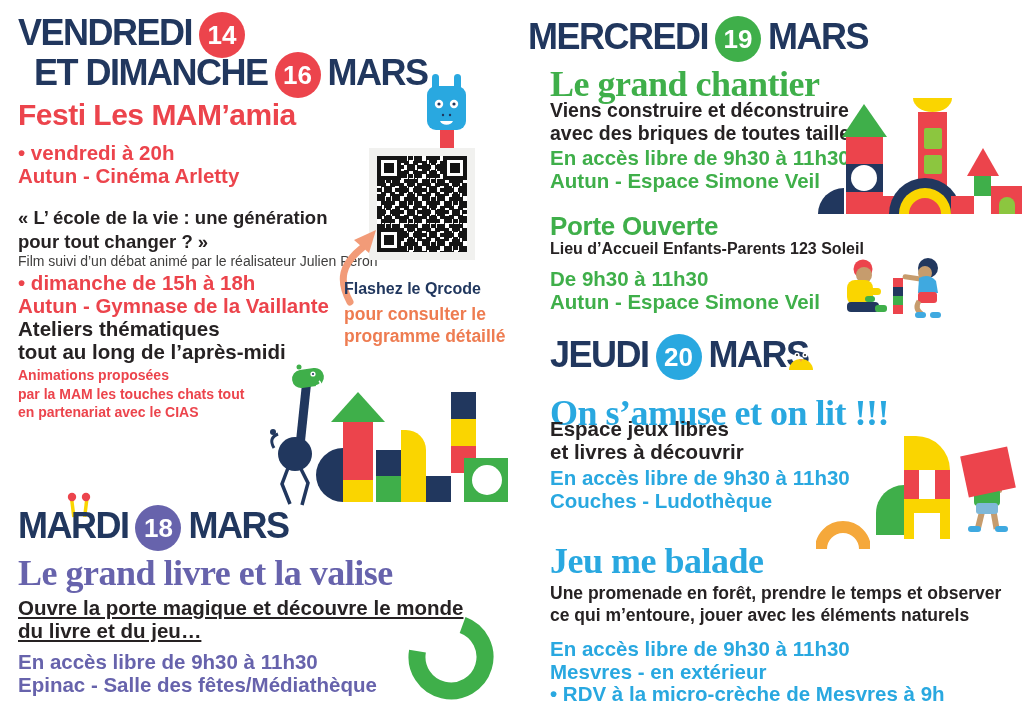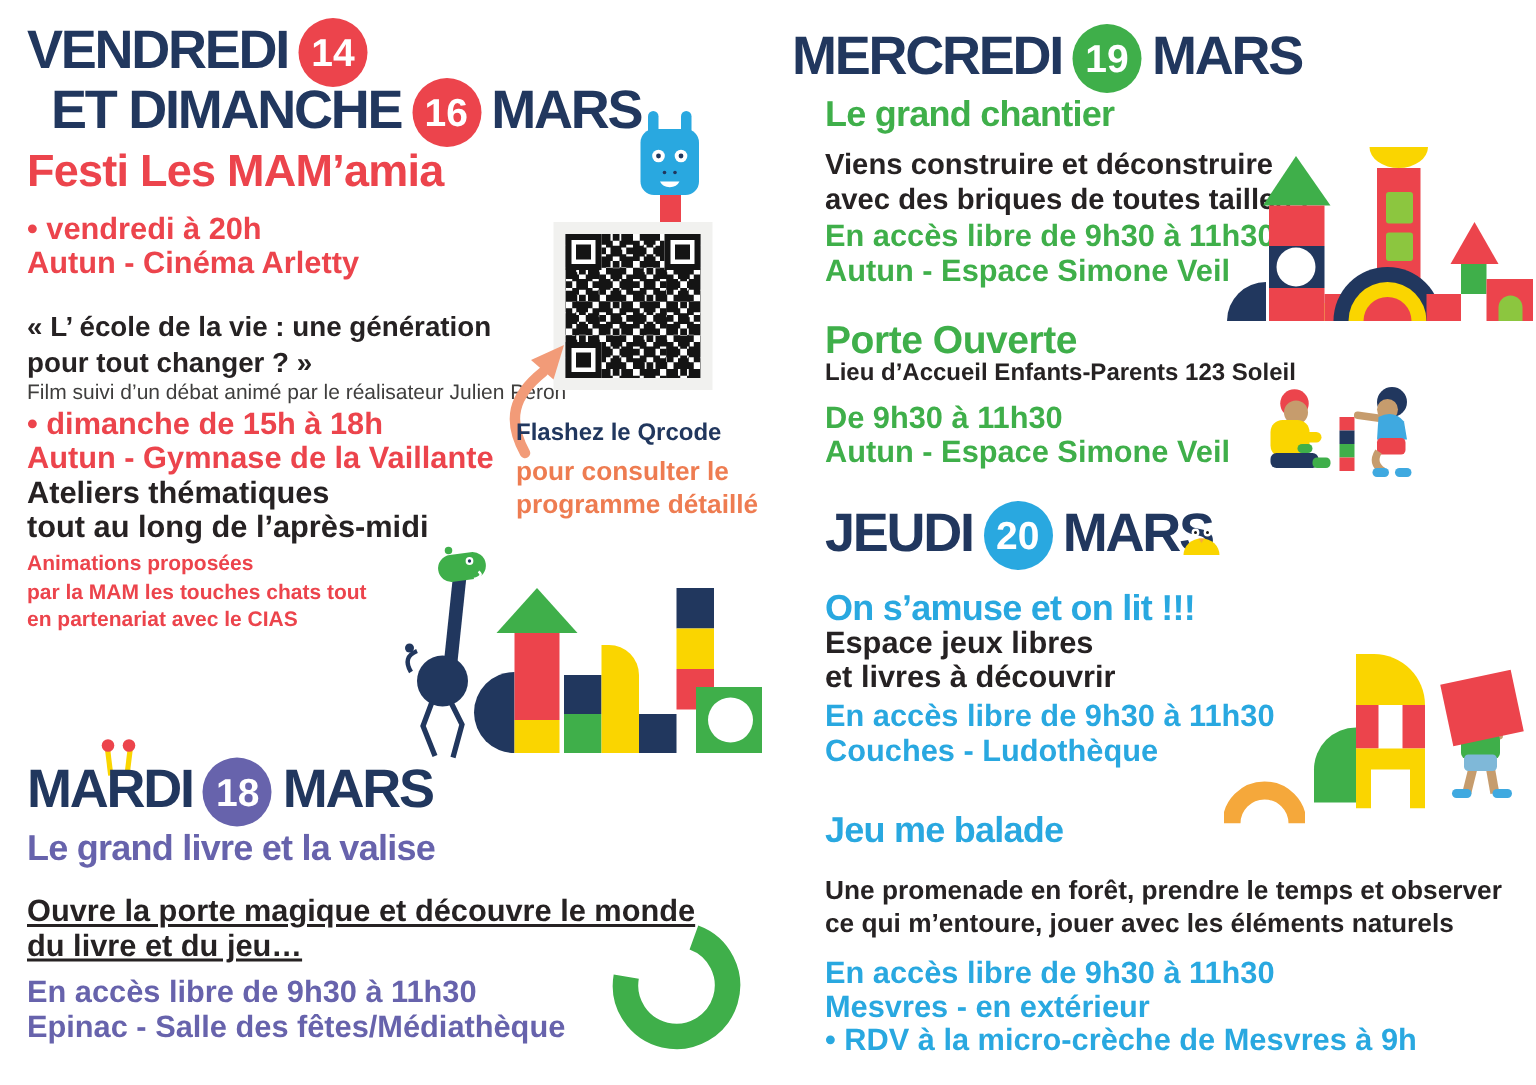--- a/index.html
+++ b/index.html
@@ -13,21 +13,21 @@
   .row{display:flex;gap:7px;}
   .hl{font-size:36px;letter-spacing:-1.5px;color:var(--navy);}
   .badge{width:46px;height:46px;border-radius:50%;display:flex;align-items:center;justify-content:center;
          color:#fff;font-size:26px;letter-spacing:0;flex:0 0 auto;}
   .bg-red{background:var(--red);} .bg-purple{background:var(--purple);}
   .bg-green{background:var(--green);} .bg-blue{background:var(--cyan);}
   .red{color:var(--red);} .green{color:var(--green);} .purple{color:var(--purple);}
   .cyan{color:var(--cyan);} .navy{color:var(--navy);} .dark{color:var(--dark);}
   .orange{color:var(--orange);} .gray{color:var(--gray);}
   .t1{font-size:30px;letter-spacing:-0.5px;}
-  .t2{font-size:24px;letter-spacing:-0.5px;}
+  .t2{font-size:36px;letter-spacing:-0.5px;font-family:Liberation Serif, serif;}
   .t3{font-size:26px;letter-spacing:-0.3px;}
   .m  div{font-size:20.5px;line-height:22.5px;}
   .m2 div{font-size:19.5px;line-height:23px;}
   .m3 div{font-size:17.5px;line-height:22px;}
   .q  div{font-size:18.5px;line-height:23.5px;}
   .an div{font-size:14px;line-height:18.5px;}
   .cap{font-size:12.5px;letter-spacing:0.2px;}
   .nt{font-size:14px;font-weight:400;}
   .qr-box{position:absolute;left:369px;top:148px;width:106px;height:112px;background:#F1F1EF;
           padding:8px;box-sizing:border-box;}

